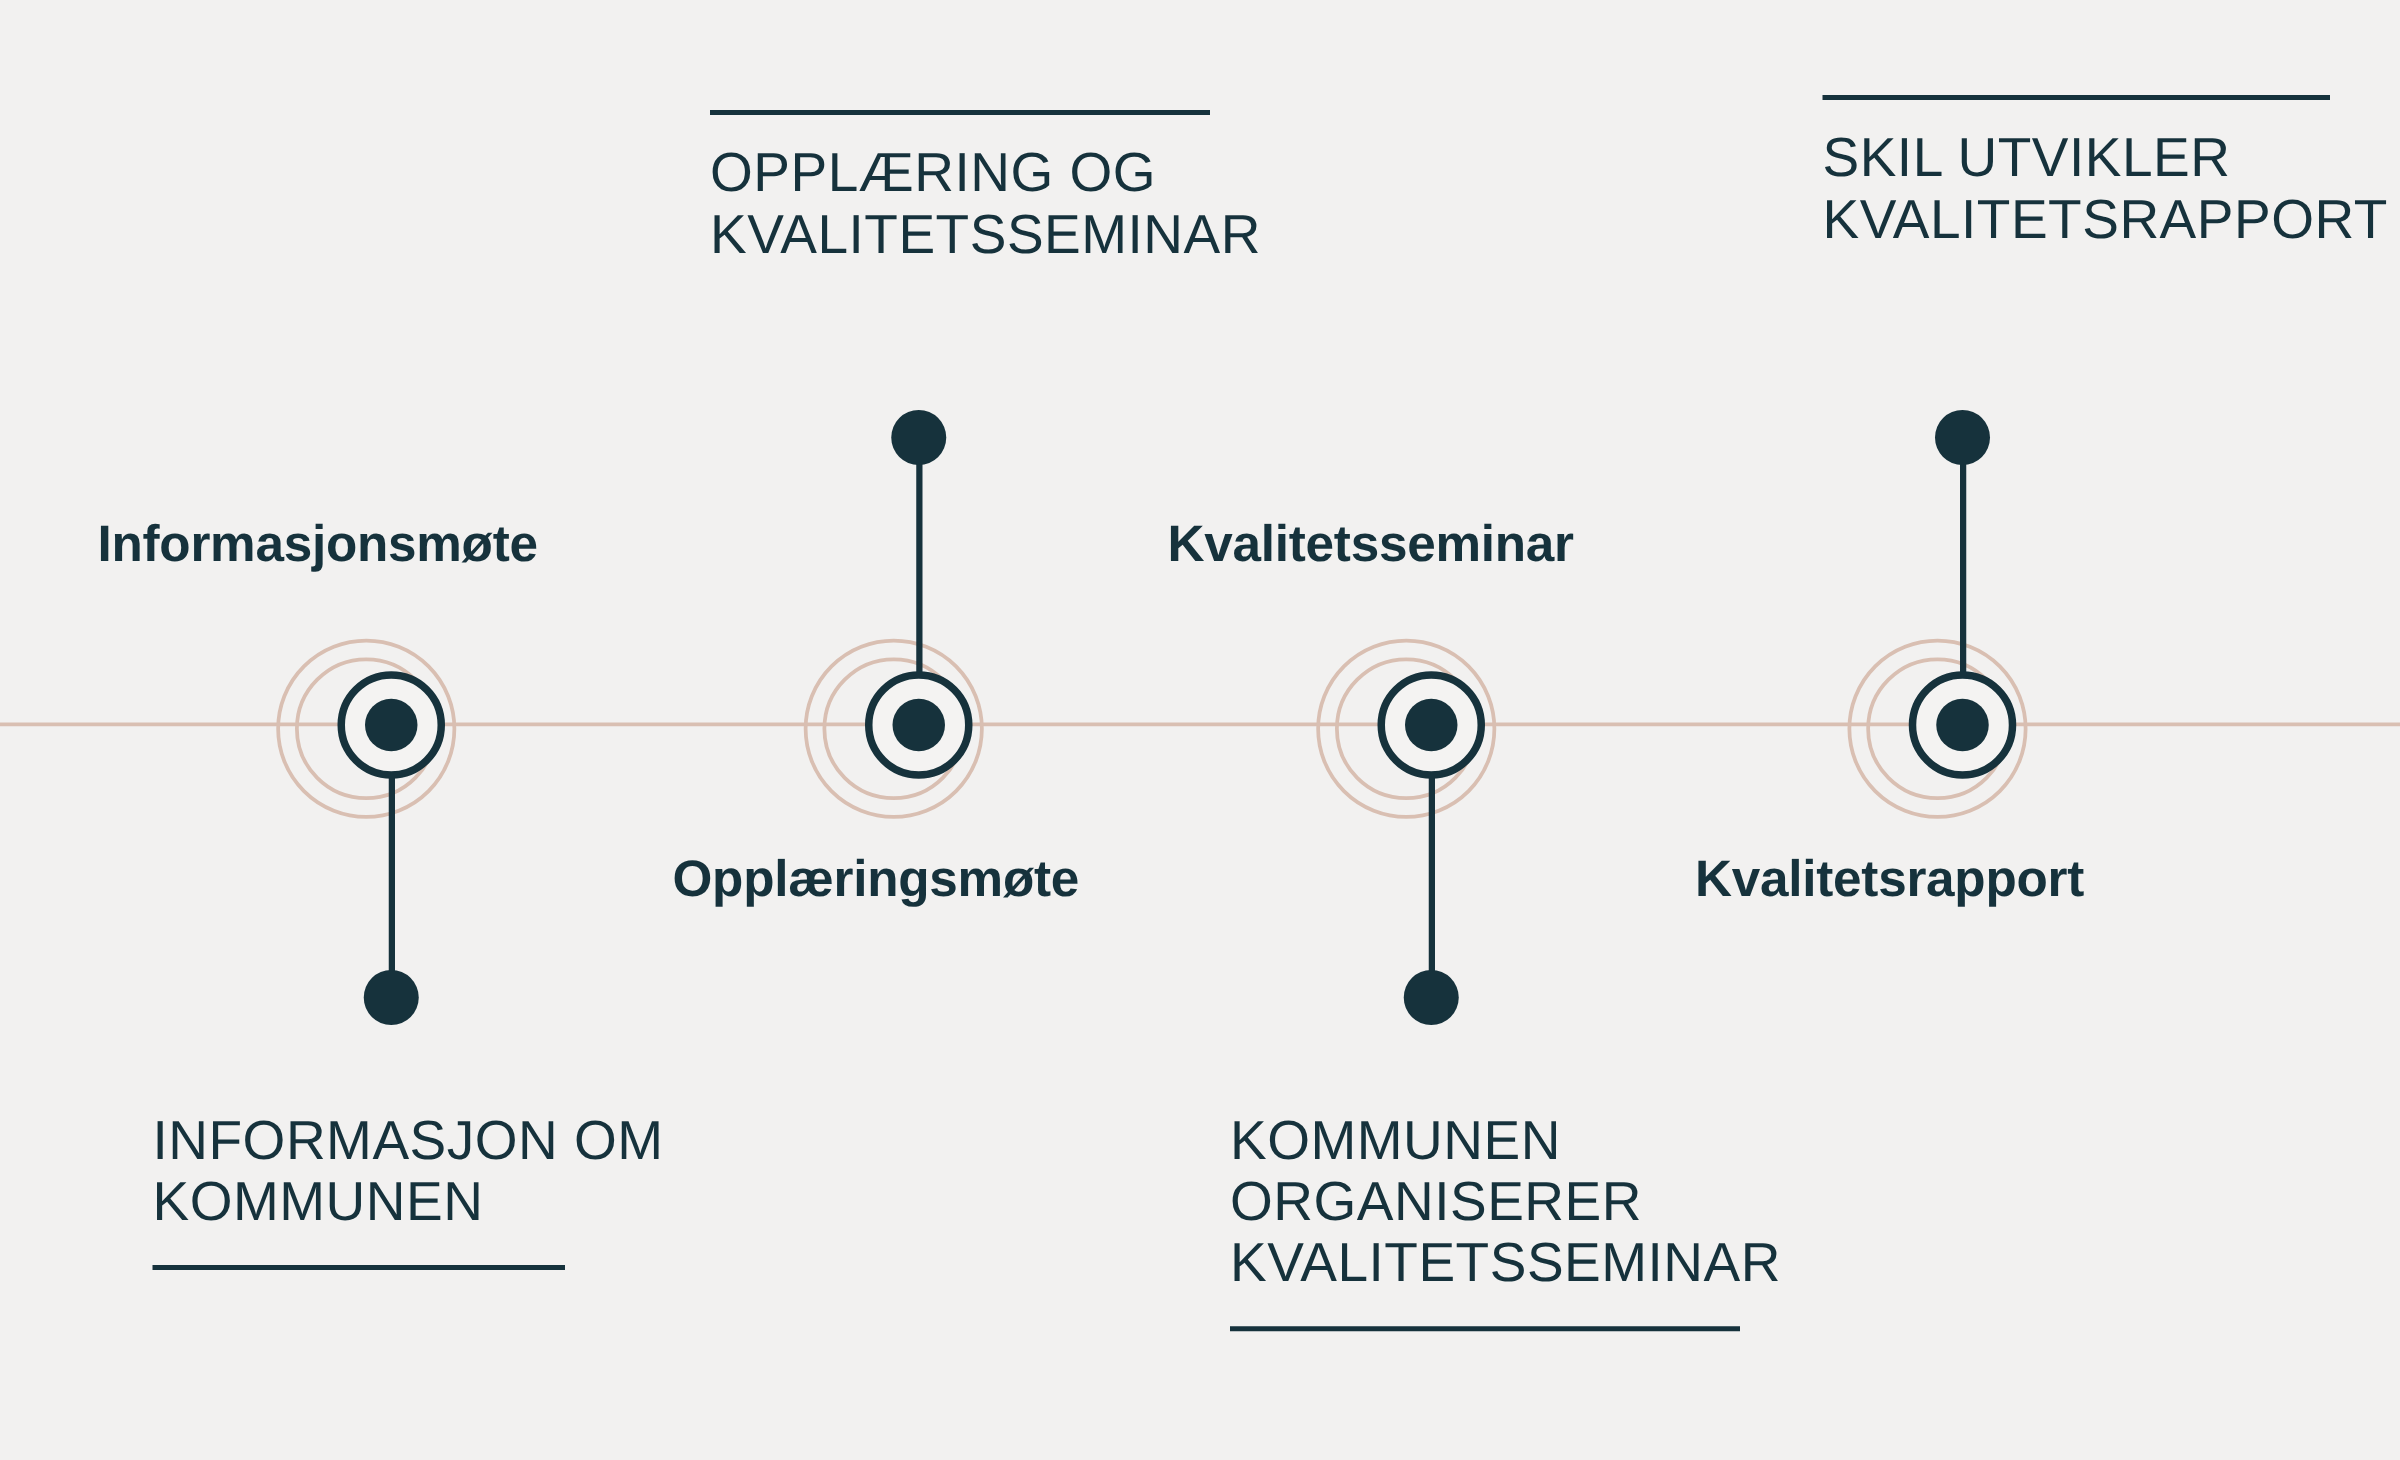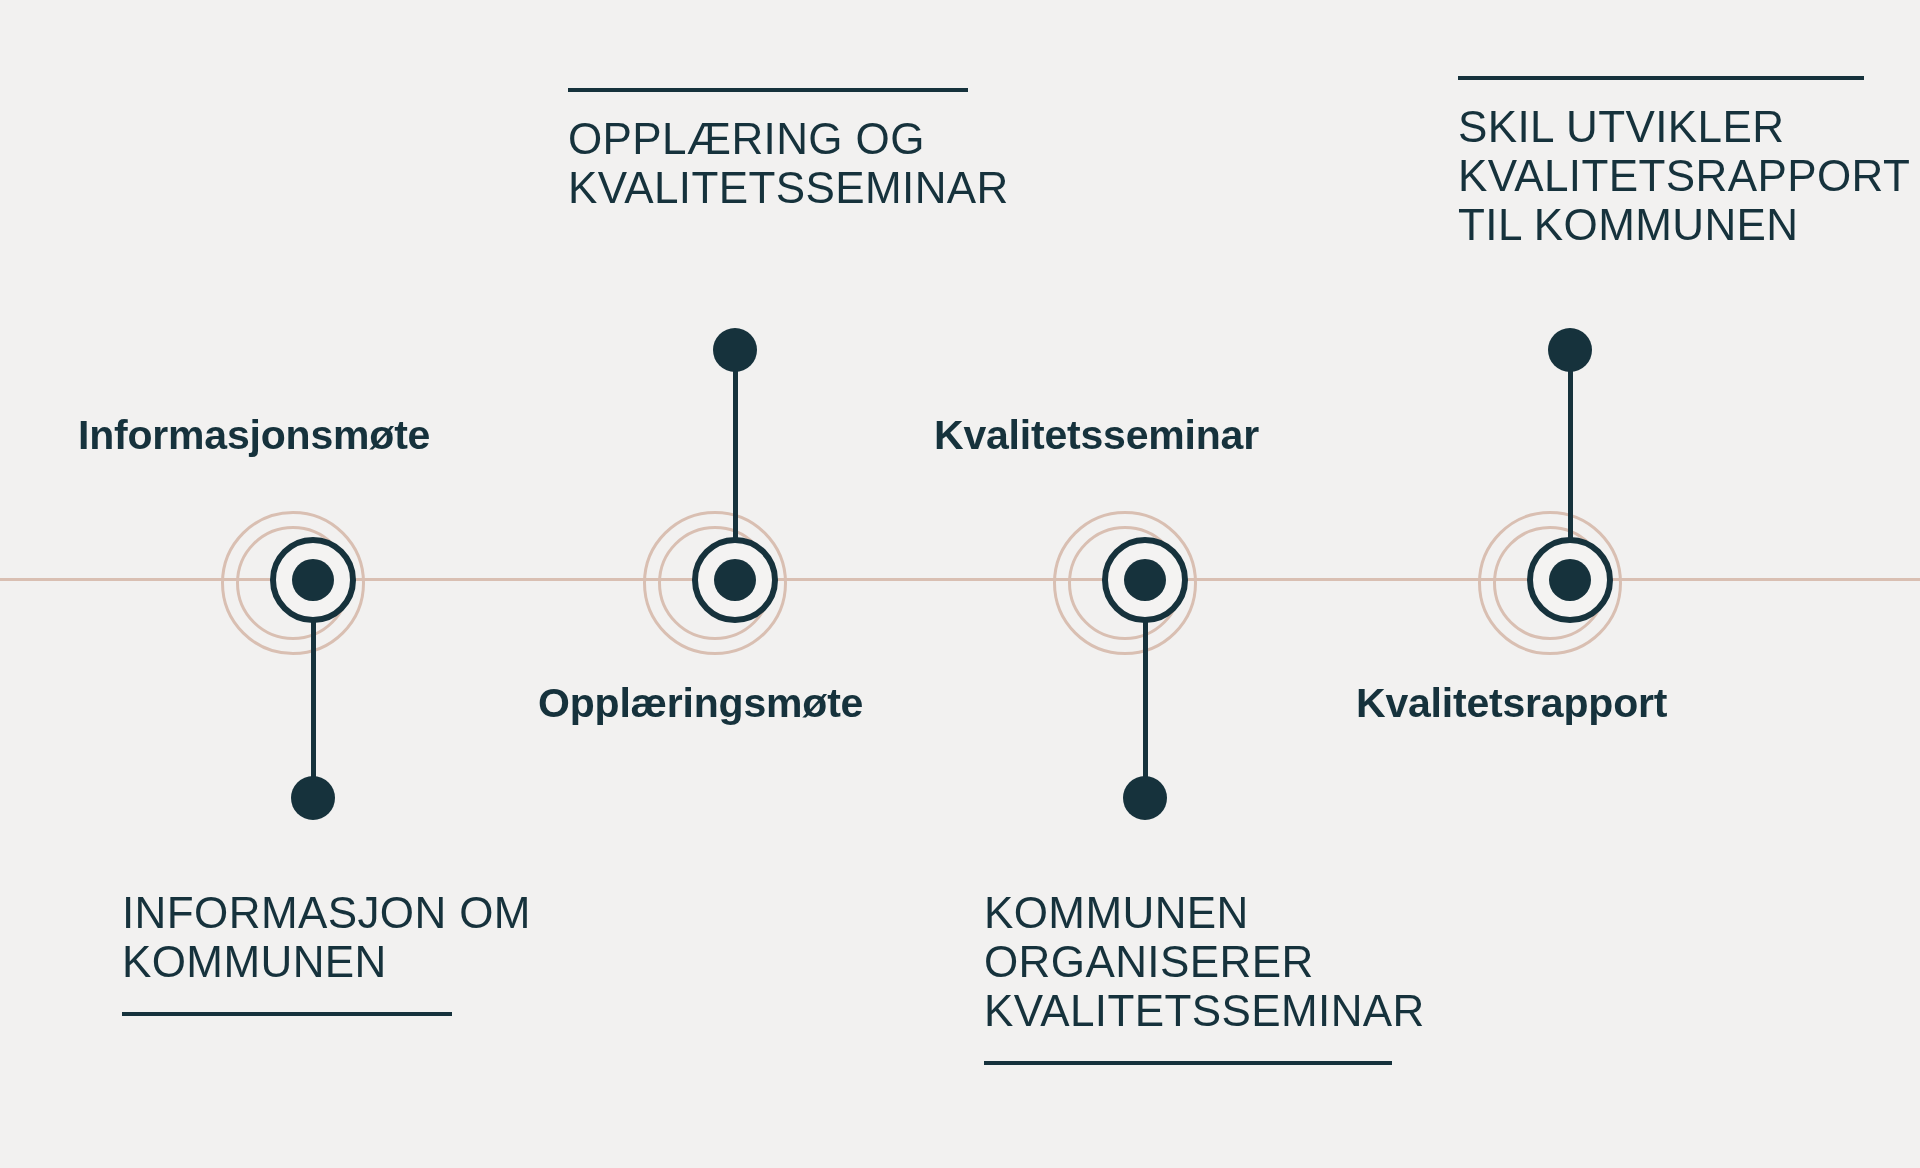--- a/index.html
+++ b/index.html
@@ -187,21 +187,20 @@
     <span class="line">KOMMUNEN</span>
     <span class="line">ORGANISERER</span>
     <span class="line">KVALITETSSEMINAR</span>
     <span class="rule"></span>
   </div>
 
   <div class="caption rule-top" style="left:1458px; top:76px; width:406px;">
     <span class="rule"></span>
     <span class="line">SKIL UTVIKLER</span>
     <span class="line">KVALITETSRAPPORT</span>
-    <span class="line">TIL KOMMUNEN</span>
   </div>
 
   <div class="node" style="left:1570px;">
     <div class="halo halo-outer"></div>
     <div class="halo halo-inner"></div>
     <div class="ring"></div>
     <div class="core"></div>
     <div class="stem up" style="height:192px;"></div>
     <div class="stem-dot" style="top:-252px;"></div>
   </div>

